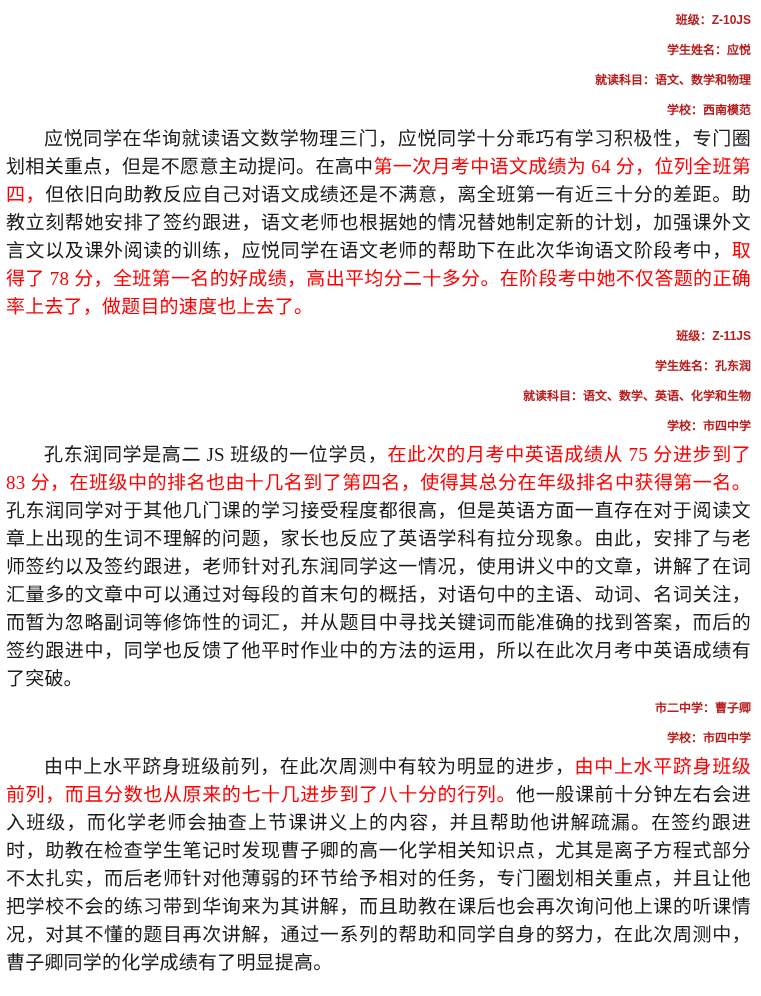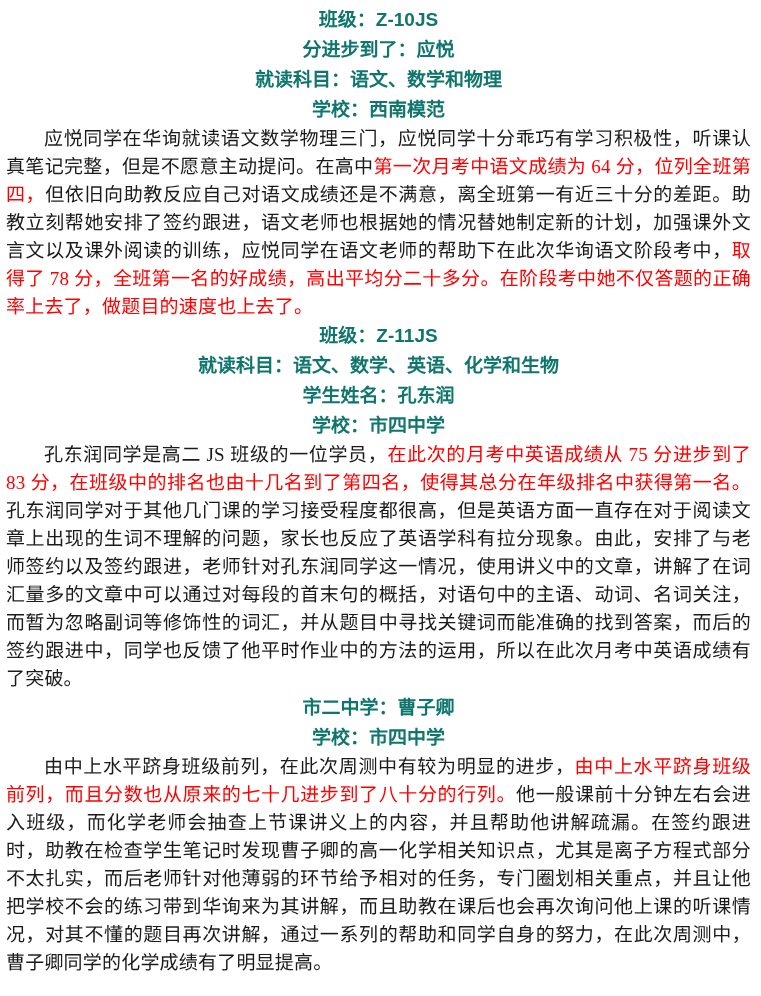--- a/index.html
+++ b/index.html
@@ -13,53 +13,53 @@
     min-height: 996px;
     background: #FFFFFF;
     padding: 5px 10px 4px 6px;
     overflow: hidden;
   }
   .report-section { }
   .report-section:first-child { margin-top: 0; }
   .field {
     font-family: "Liberation Sans", "DejaVu Sans", sans-serif;
     font-weight: bold;
-    font-size: 19px;
+    font-size: 12px;
     line-height: 30px;
-    color: #0f766e;
-    text-align: center;
+    color: #b91c1c;
+    text-align: right;
   }
   .para {
     font-size: 19px;
     line-height: 28px;
     color: #1A1A1A;
     text-align: justify;
     text-indent: 2em;
     letter-spacing: 0.2px;
   }
   .para span.black { color: #1A1A1A; }
   .para span.red   { color: #FF0000; }
 </style>
 </head>
 <body>
 
 <main class="page">
 
   <section class="report-section">
     <p class="field">班级：Z-10JS</p>
-    <p class="field">分进步到了：应悦</p>
+    <p class="field">学生姓名：应悦</p>
     <p class="field">就读科目：语文、数学和物理</p>
     <p class="field">学校：西南模范</p>
-    <p class="para"><span class="black">应悦同学在华询就读语文数学物理三门，应悦同学十分乖巧有学习积极性，听课认真笔记完整，但是不愿意主动提问。在高中</span><span class="red">第一次月考中语文成绩为 64 分，位列全班第四，</span><span class="black">但依旧向助教反应自己对语文成绩还是不满意，离全班第一有近三十分的差距。助教立刻帮她安排了签约跟进，语文老师也根据她的情况替她制定新的计划，加强课外文言文以及课外阅读的训练，应悦同学在语文老师的帮助下在此次华询语文阶段考中，</span><span class="red">取得了 78 分，全班第一名的好成绩，高出平均分二十多分。在阶段考中她不仅答题的正确率上去了，做题目的速度也上去了。</span></p>
+    <p class="para"><span class="black">应悦同学在华询就读语文数学物理三门，应悦同学十分乖巧有学习积极性，专门圈划相关重点，但是不愿意主动提问。在高中</span><span class="red">第一次月考中语文成绩为 64 分，位列全班第四，</span><span class="black">但依旧向助教反应自己对语文成绩还是不满意，离全班第一有近三十分的差距。助教立刻帮她安排了签约跟进，语文老师也根据她的情况替她制定新的计划，加强课外文言文以及课外阅读的训练，应悦同学在语文老师的帮助下在此次华询语文阶段考中，</span><span class="red">取得了 78 分，全班第一名的好成绩，高出平均分二十多分。在阶段考中她不仅答题的正确率上去了，做题目的速度也上去了。</span></p>
   </section>
 
   <section class="report-section">
     <p class="field">班级：Z-11JS</p>
+    <p class="field">学生姓名：孔东润</p>
     <p class="field">就读科目：语文、数学、英语、化学和生物</p>
-    <p class="field">学生姓名：孔东润</p>
     <p class="field">学校：市四中学</p>
     <p class="para"><span class="black">孔东润同学是高二 JS 班级的一位学员，</span><span class="red">在此次的月考中英语成绩从 75 分进步到了 83 分，在班级中的排名也由十几名到了第四名，使得其总分在年级排名中获得第一名。</span><span class="black">孔东润同学对于其他几门课的学习接受程度都很高，但是英语方面一直存在对于阅读文章上出现的生词不理解的问题，家长也反应了英语学科有拉分现象。由此，安排了与老师签约以及签约跟进，老师针对孔东润同学这一情况，使用讲义中的文章，讲解了在词汇量多的文章中可以通过对每段的首末句的概括，对语句中的主语、动词、名词关注，而暂为忽略副词等修饰性的词汇，并从题目中寻找关键词而能准确的找到答案，而后的签约跟进中，同学也反馈了他平时作业中的方法的运用，所以在此次月考中英语成绩有了突破。</span></p>
   </section>
 
   <section class="report-section">
     <p class="field">市二中学：曹子卿</p>
     <p class="field">学校：市四中学</p>
     <p class="para"><span class="black">由中上水平跻身班级前列，在此次周测中有较为明显的进步，</span><span class="red">由中上水平跻身班级前列，而且分数也从原来的七十几进步到了八十分的行列。</span><span class="black">他一般课前十分钟左右会进入班级，而化学老师会抽查上节课讲义上的内容，并且帮助他讲解疏漏。在签约跟进时，助教在检查学生笔记时发现曹子卿的高一化学相关知识点，尤其是离子方程式部分不太扎实，而后老师针对他薄弱的环节给予相对的任务，专门圈划相关重点，并且让他把学校不会的练习带到华询来为其讲解，而且助教在课后也会再次询问他上课的听课情况，对其不懂的题目再次讲解，通过一系列的帮助和同学自身的努力，在此次周测中，曹子卿同学的化学成绩有了明显提高。</span></p>
   </section>
 

